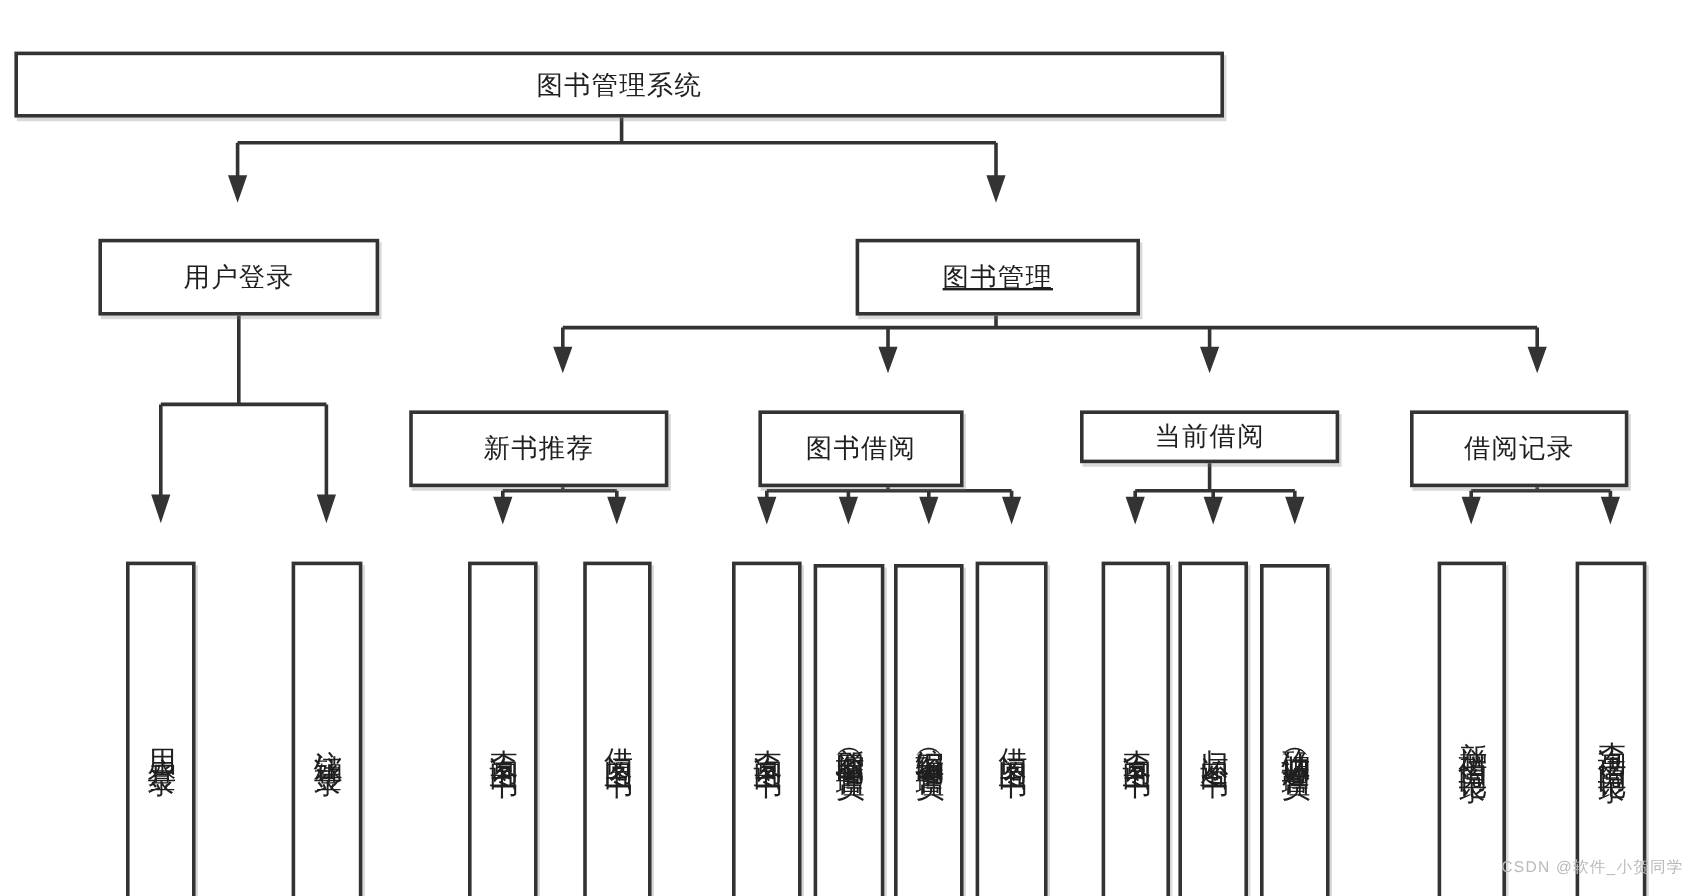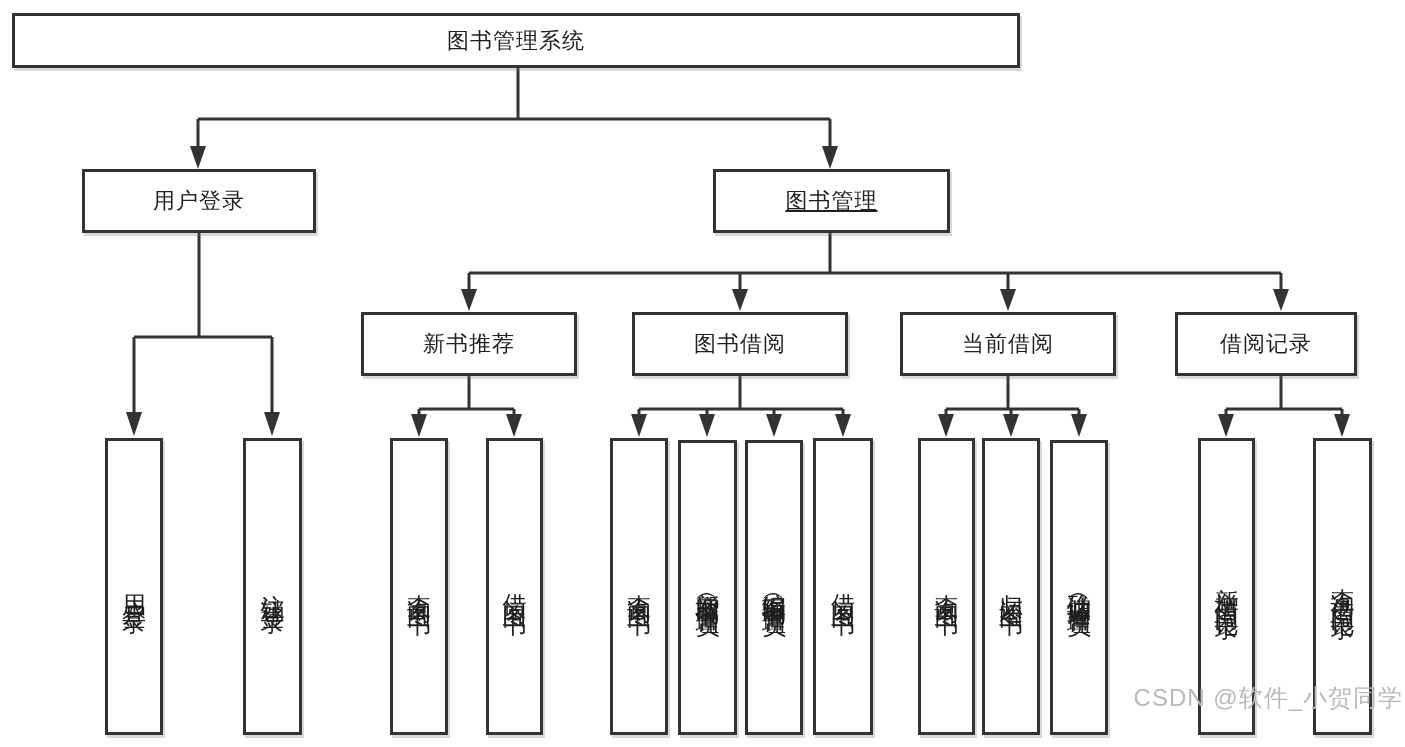--- a/index.html
+++ b/index.html
@@ -20,38 +20,39 @@
     overflow:hidden;
   }
   .wires{position:absolute;left:0;top:0;width:1405px;height:747px;}
   .node{
     position:absolute;
     background:var(--box-fill);
     border:3px solid var(--box-border);
     color:var(--text);
     display:flex;align-items:center;justify-content:center;
     box-shadow:2px 3px 0 rgba(120,120,120,0.28);
+    margin-top:30px;
   }
   .hnode{
     font-size:22px;
     letter-spacing:1px;
     white-space:nowrap;
   }
   .vnode{
     writing-mode:vertical-rl;
     text-orientation:mixed;
     font-size:24px;
     letter-spacing:6px;
     line-height:1;
   }
   .vnode.long{letter-spacing:3px;}
   .watermark{
     position:absolute;
-    right:2px;top:682px;
-    font-size:24px;
+    right:2px;top:714px;
+    font-size:13px;
     letter-spacing:1px;
     color:var(--watermark);
     white-space:nowrap;
   }
 </style>
 </head>
 <body>
 
 <div class="canvas">
 
@@ -72,23 +73,23 @@
       M631 414 h16 L639 437 Z  M699 414 h16 L707 437 Z  M766 414 h16 L774 437 Z  M835 414 h16 L843 437 Z
       M938 414 h16 L946 437 Z  M1003 414 h16 L1011 437 Z  M1071 414 h16 L1079 437 Z
       M1218 414 h16 L1226 437 Z  M1334 414 h16 L1342 437 Z"></path>
   </svg>
 
   <div class="node hnode" style="left:12px;top:13px;width:1008px;height:55px;">图书管理系统</div>
 
   <div class="node hnode" style="left:82px;top:169px;width:234px;height:64px;">用户登录</div>
   <div class="node hnode" style="left:713px;top:169px;width:237px;height:64px;text-decoration:underline;">图书管理</div>
 
-  <div class="node hnode" style="left:361px;top:312px;width:216px;height:64px;">新书推荐</div>
-  <div class="node hnode" style="left:632px;top:312px;width:216px;height:64px;">图书借阅</div>
-  <div class="node hnode" style="left:900px;top:312px;width:216px;height:64px;">当前借阅</div>
+  <div class="node hnode" style="left:341px;top:312px;width:216px;height:64px;">新书推荐</div>
+  <div class="node hnode" style="left:632px;top:312px;width:171px;height:64px;">图书借阅</div>
+  <div class="node hnode" style="left:900px;top:312px;width:216px;height:44px;">当前借阅</div>
   <div class="node hnode" style="left:1175px;top:312px;width:182px;height:64px;">借阅记录</div>
 
   <div class="node vnode" style="left:105px;top:438px;width:58px;height:297px;">用户登录</div>
   <div class="node vnode" style="left:243px;top:438px;width:59px;height:297px;">注销登录</div>
 
   <div class="node vnode" style="left:390px;top:438px;width:58px;height:297px;">查询图书</div>
   <div class="node vnode" style="left:486px;top:438px;width:57px;height:297px;">借阅图书</div>
 
   <div class="node vnode" style="left:610px;top:438px;width:58px;height:297px;">查询图书</div>
   <div class="node vnode long" style="left:678px;top:440px;width:59px;height:295px;">新增图书（管理员）</div>

